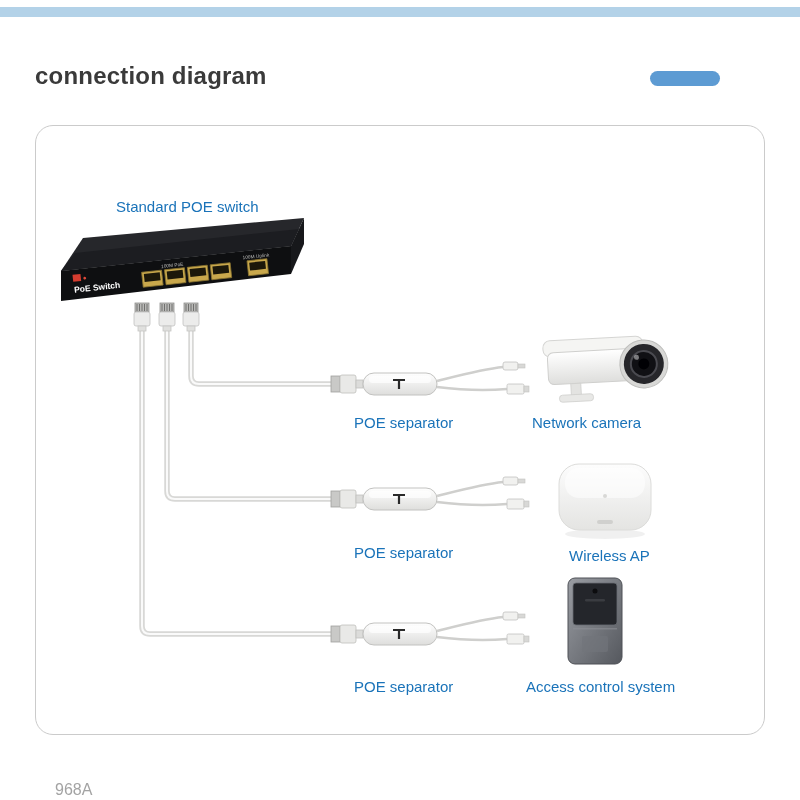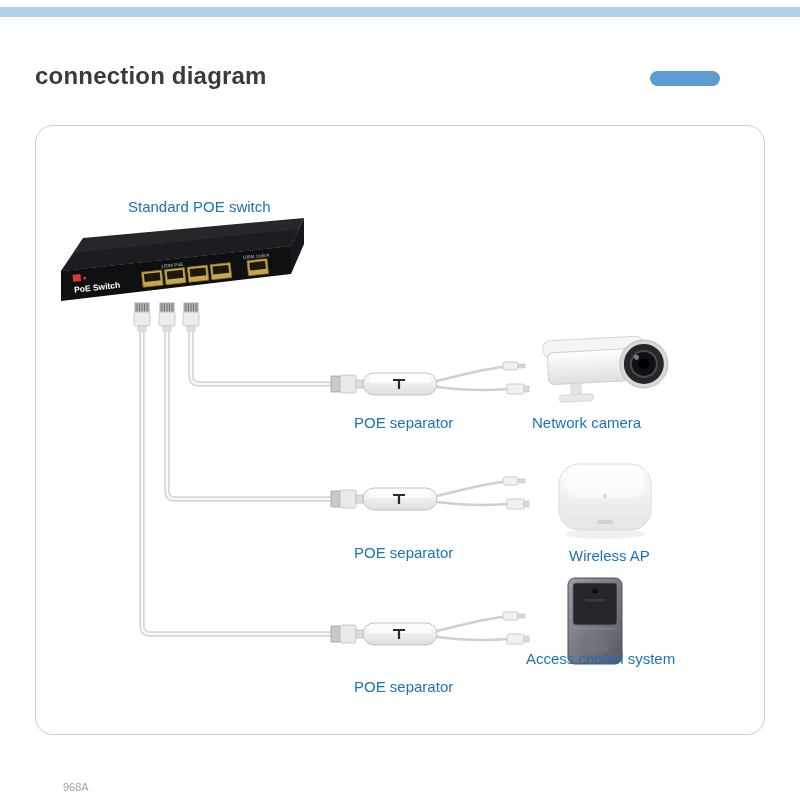--- a/index.html
+++ b/index.html
@@ -8,29 +8,29 @@
 
   .top-bar { position:absolute; left:0; top:7px; width:800px; height:10px; background:#b3d2e8; }
   .title { position:absolute; left:35px; top:62px; font-size:24px; font-weight:600; color:#3a3a3a; letter-spacing:.2px; }
   .accent-pill { position:absolute; left:650px; top:71px; width:70px; height:15px; border-radius:8px; background:#5d9bd3; }
 
   .panel { position:absolute; left:35px; top:125px; width:730px; height:610px;
            border:1px solid #cbcbcb; border-radius:18px; background:#ffffff; }
   .diagram-svg { position:absolute; left:0; top:0; }
 
   .lbl { position:absolute; font-size:15px; color:#1a73b9; white-space:nowrap; }
-  .lbl-switch { left:80px; top:72px;margin-left:12px; }
+  .lbl-switch { left:80px; top:72px; }
   .lbl-sep1 { left:318px; top:288px; }
   .lbl-dev1 { left:496px; top:288px; }
   .lbl-sep2 { left:318px; top:418px; }
   .lbl-dev2 { left:525px; top:421px;margin-left:8px; }
   .lbl-sep3 { left:318px; top:552px; }
-  .lbl-dev3 { left:490px; top:524px;text-align:center; }
+  .lbl-dev3 { left:490px; top:552px;text-align:center; }
 
-  .watermark { position:absolute; left:55px; top:781px; font-size:11px; color:#a3a3a3;margin-left:8px; }
+  .watermark { position:absolute; left:55px; top:781px; font-size:16px; color:#a3a3a3; }
 </style>
 </head>
 <body>
 
 <div class="page">
 
   <div class="top-bar"></div>
   <h1 class="title">connection diagram</h1>
   <div class="accent-pill"></div>
 

